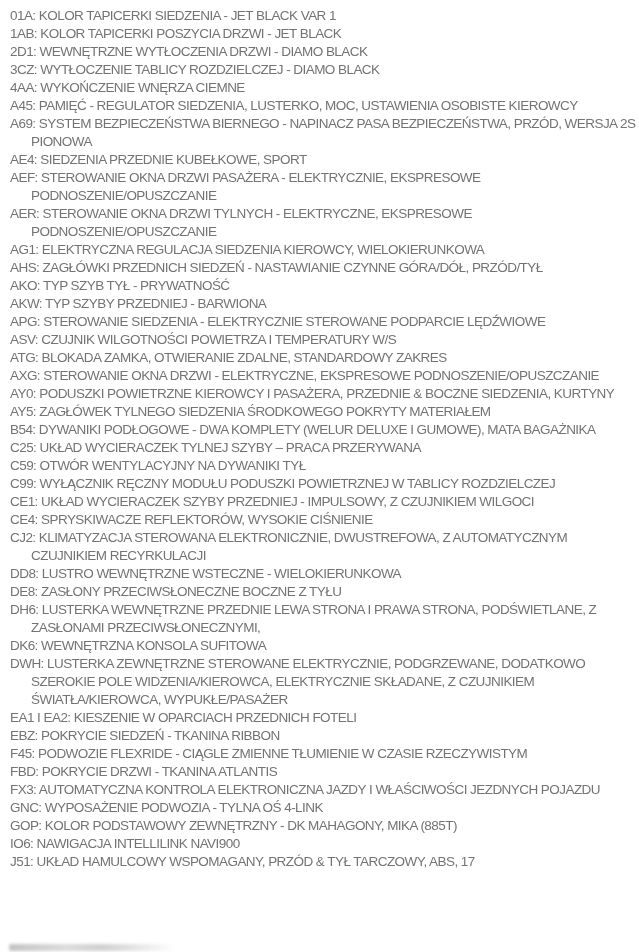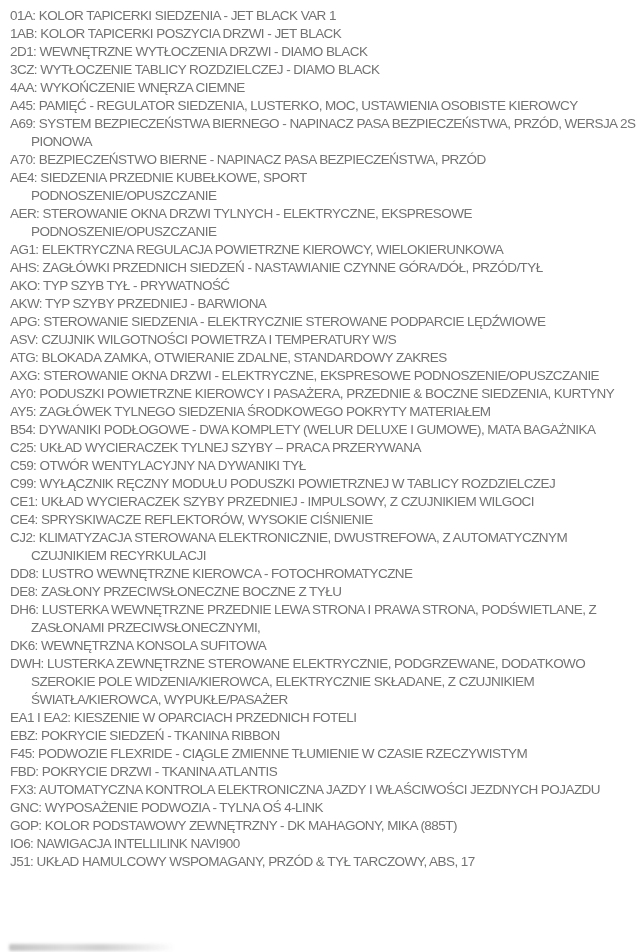--- a/index.html
+++ b/index.html
@@ -53,44 +53,44 @@
 
 <div class="doc" style="color: #737373;">
     <div class="line">01A: KOLOR TAPICERKI SIEDZENIA - JET BLACK VAR 1</div>
     <div class="line">1AB: KOLOR TAPICERKI POSZYCIA DRZWI - JET BLACK</div>
     <div class="line">2D1: WEWNĘTRZNE WYTŁOCZENIA DRZWI - DIAMO BLACK</div>
     <div class="line">3CZ: WYTŁOCZENIE TABLICY ROZDZIELCZEJ - DIAMO BLACK</div>
     <div class="line">4AA: WYKOŃCZENIE WNĘRZA CIEMNE</div>
     <div class="line">A45: PAMIĘĆ - REGULATOR SIEDZENIA, LUSTERKO, MOC, USTAWIENIA OSOBISTE KIEROWCY</div>
     <div class="line">A69: SYSTEM BEZPIECZEŃSTWA BIERNEGO - NAPINACZ PASA BEZPIECZEŃSTWA, PRZÓD, WERSJA 2S</div>
     <div class="line indent">PIONOWA</div>
-    <div class="line">A70: BEZPIECZEŃSTWO BIERNE - NAPINACZ PASA BEZPIECZEŃSTWA, PRZÓD</div>
     <div class="line">AE4: SIEDZENIA PRZEDNIE KUBEŁKOWE, SPORT</div>
+    <div class="line">AEF: STEROWANIE OKNA DRZWI PASAŻERA - ELEKTRYCZNIE, EKSPRESOWE</div>
     <div class="line indent">PODNOSZENIE/OPUSZCZANIE</div>
     <div class="line">AER: STEROWANIE OKNA DRZWI TYLNYCH - ELEKTRYCZNE, EKSPRESOWE</div>
     <div class="line indent">PODNOSZENIE/OPUSZCZANIE</div>
-    <div class="line">AG1: ELEKTRYCZNA REGULACJA POWIETRZNE KIEROWCY, WIELOKIERUNKOWA</div>
+    <div class="line">AG1: ELEKTRYCZNA REGULACJA SIEDZENIA KIEROWCY, WIELOKIERUNKOWA</div>
     <div class="line">AHS: ZAGŁÓWKI PRZEDNICH SIEDZEŃ - NASTAWIANIE CZYNNE GÓRA/DÓŁ, PRZÓD/TYŁ</div>
     <div class="line">AKO: TYP SZYB TYŁ - PRYWATNOŚĆ</div>
     <div class="line">AKW: TYP SZYBY PRZEDNIEJ - BARWIONA</div>
     <div class="line">APG: STEROWANIE SIEDZENIA - ELEKTRYCZNIE STEROWANE PODPARCIE LĘDŹWIOWE</div>
     <div class="line">ASV: CZUJNIK WILGOTNOŚCI POWIETRZA I TEMPERATURY W/S</div>
     <div class="line">ATG: BLOKADA ZAMKA, OTWIERANIE ZDALNE, STANDARDOWY ZAKRES</div>
     <div class="line">AXG: STEROWANIE OKNA DRZWI - ELEKTRYCZNE, EKSPRESOWE PODNOSZENIE/OPUSZCZANIE</div>
     <div class="line">AY0: PODUSZKI POWIETRZNE KIEROWCY I PASAŻERA, PRZEDNIE &amp; BOCZNE SIEDZENIA, KURTYNY</div>
     <div class="line">AY5: ZAGŁÓWEK TYLNEGO SIEDZENIA ŚRODKOWEGO POKRYTY MATERIAŁEM</div>
     <div class="line">B54: DYWANIKI PODŁOGOWE - DWA KOMPLETY (WELUR DELUXE I GUMOWE), MATA BAGAŻNIKA</div>
     <div class="line">C25: UKŁAD WYCIERACZEK TYLNEJ SZYBY – PRACA PRZERYWANA</div>
     <div class="line">C59: OTWÓR WENTYLACYJNY NA DYWANIKI TYŁ</div>
     <div class="line">C99: WYŁĄCZNIK RĘCZNY MODUŁU PODUSZKI POWIETRZNEJ W TABLICY ROZDZIELCZEJ</div>
     <div class="line">CE1: UKŁAD WYCIERACZEK SZYBY PRZEDNIEJ - IMPULSOWY, Z CZUJNIKIEM WILGOCI</div>
     <div class="line">CE4: SPRYSKIWACZE REFLEKTORÓW, WYSOKIE CIŚNIENIE</div>
     <div class="line">CJ2: KLIMATYZACJA STEROWANA ELEKTRONICZNIE, DWUSTREFOWA, Z AUTOMATYCZNYM</div>
     <div class="line indent">CZUJNIKIEM RECYRKULACJI</div>
-    <div class="line">DD8: LUSTRO WEWNĘTRZNE KIEROWCA - FOTOCHROMATYCZNE</div>
+    <div class="line">DD8: LUSTRO WEWNĘTRZNE WSTECZNE - WIELOKIERUNKOWA</div>
     <div class="line">DE8: ZASŁONY PRZECIWSŁONECZNE BOCZNE Z TYŁU</div>
     <div class="line">DH6: LUSTERKA WEWNĘTRZNE PRZEDNIE LEWA STRONA I PRAWA STRONA, PODŚWIETLANE, Z</div>
     <div class="line indent">ZASŁONAMI PRZECIWSŁONECZNYMI,</div>
     <div class="line">DK6: WEWNĘTRZNA KONSOLA SUFITOWA</div>
     <div class="line">DWH: LUSTERKA ZEWNĘTRZNE STEROWANE ELEKTRYCZNIE, PODGRZEWANE, DODATKOWO</div>
     <div class="line indent">SZEROKIE POLE WIDZENIA/KIEROWCA, ELEKTRYCZNIE SKŁADANE, Z CZUJNIKIEM</div>
     <div class="line indent">ŚWIATŁA/KIEROWCA, WYPUKŁE/PASAŻER</div>
     <div class="line">EA1 I EA2: KIESZENIE W OPARCIACH PRZEDNICH FOTELI</div>
     <div class="line">EBZ: POKRYCIE SIEDZEŃ - TKANINA RIBBON</div>
     <div class="line">F45: PODWOZIE FLEXRIDE - CIĄGLE ZMIENNE TŁUMIENIE W CZASIE RZECZYWISTYM</div>

